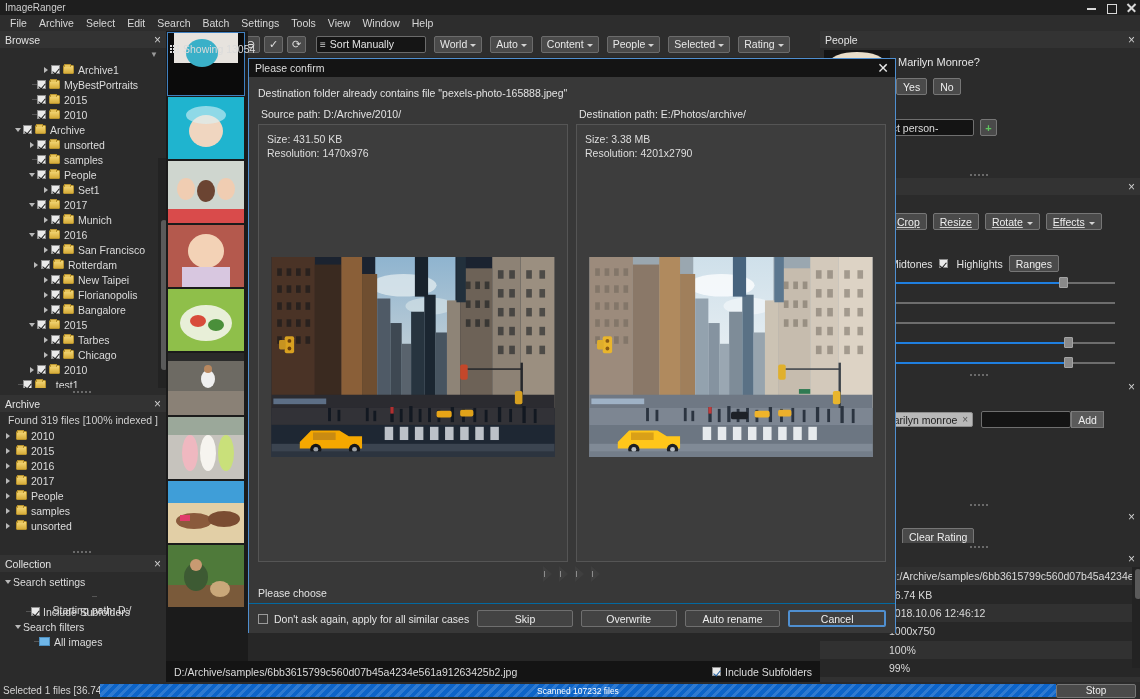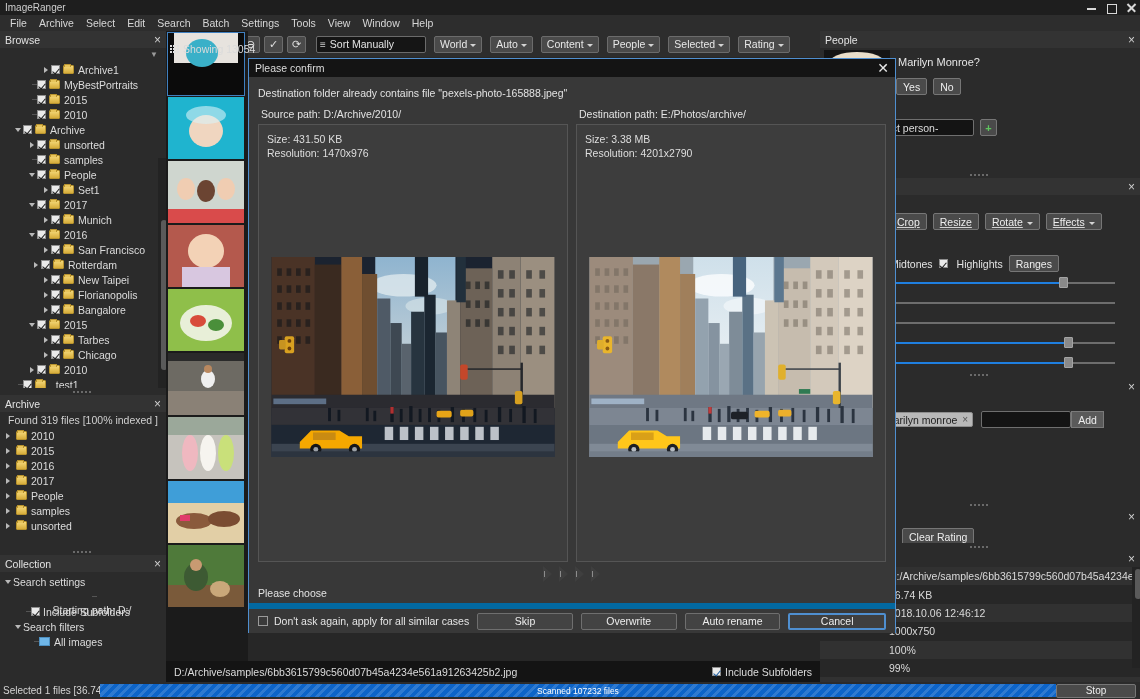--- a/index.html
+++ b/index.html
@@ -161,21 +161,21 @@
   .pane .meta{font-size:10.5px;color:#dedede;line-height:14px;}
   .imgholder{flex:1;display:flex;align-items:center;justify-content:center;}
   .resize-grip{position:absolute;left:0;right:0;bottom:48px;height:22px;
     display:flex;align-items:center;justify-content:center;gap:5px;}
   .resize-grip .ch{width:11px;height:16px;position:relative;}
   .resize-grip .ch::before{content:"";position:absolute;left:0;top:0;
     border-left:9px solid #3f3f3f;border-top:8px solid transparent;border-bottom:8px solid transparent;}
   .resize-grip .ch::after{content:"";position:absolute;left:1px;top:5px;width:1.5px;height:6px;background:#8c8c8c;}
   .choose-lbl{position:absolute;left:9px;bottom:34px;font-size:10.5px;color:#e2e2e2;}
   .dlg-actions{position:absolute;left:0;bottom:0;width:646px;height:30px;background:#383838;
-    border-top:6px solid #0369a1;display:flex;align-items:center;padding:0 9px;gap:8px;}
+    border-top:1px solid #0369a1;display:flex;align-items:center;padding:0 9px;gap:8px;}
   .dontask{display:flex;align-items:center;gap:6px;font-size:10.5px;color:#e4e4e4;white-space:nowrap;}
   .cbd{width:10px;height:10px;border:1px solid #9a9a9a;background:#3a3a3a;}
   .dbtn{height:17px;flex:1;background:#434343;border:1px solid #6f6f6f;border-radius:2px;
     display:flex;align-items:center;justify-content:center;font-size:10.5px;color:#ededed;}
   .dbtn.primary{border:2px solid #4f8fd0;background:#3f3f3f;}
 
   .nyc{width:100%;height:100%;display:block;}
 </style>
 </head>
 <body>

